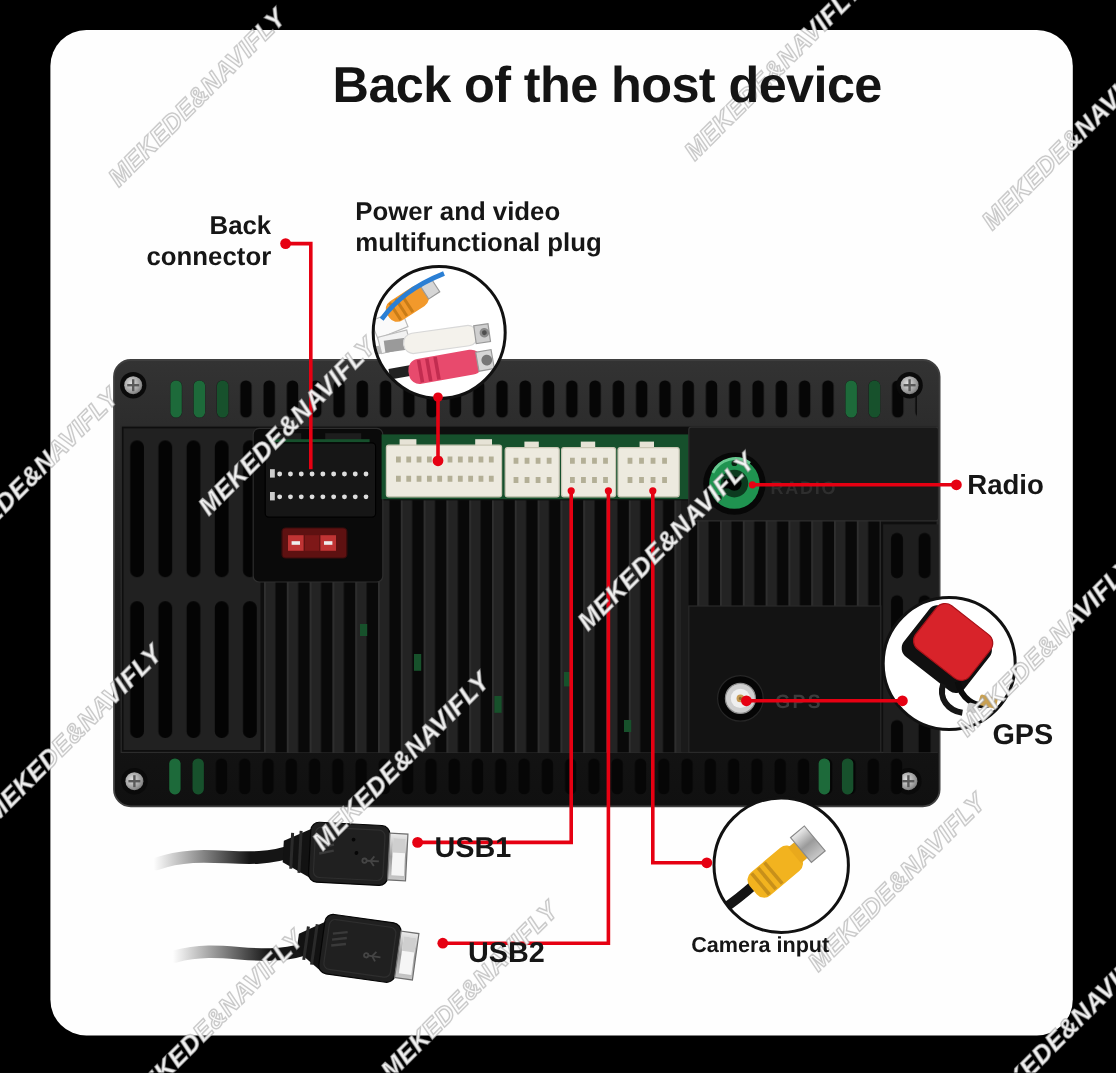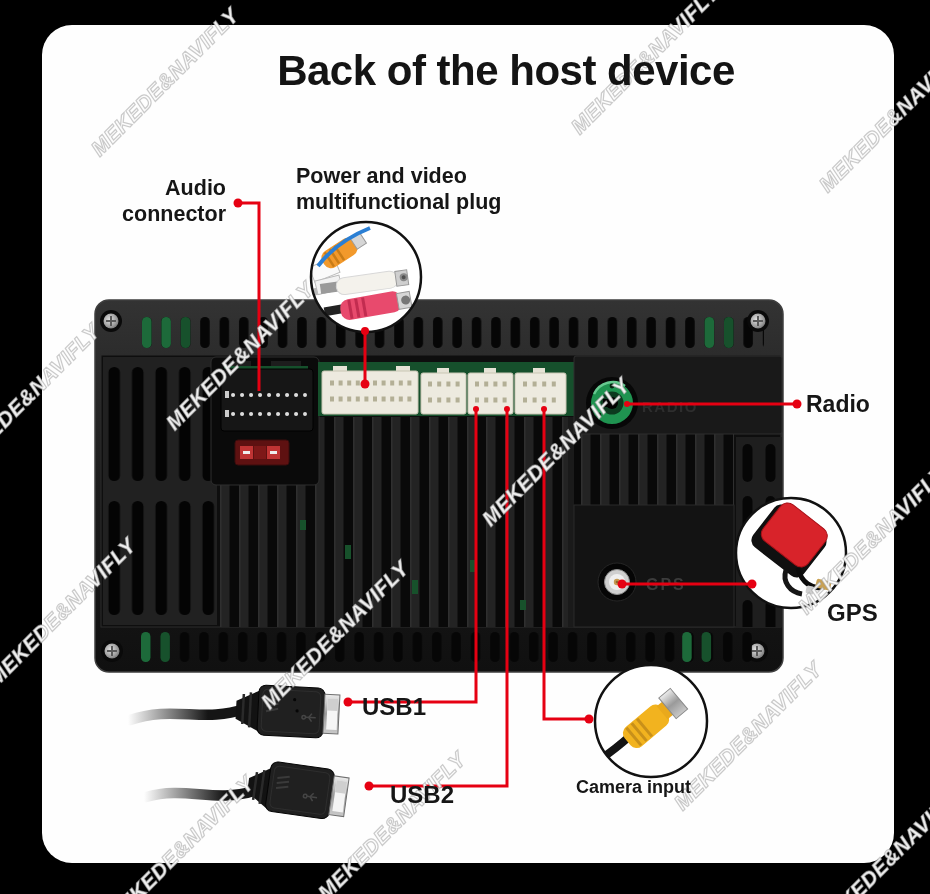--- a/index.html
+++ b/index.html
@@ -363,20 +363,20 @@
   <span class="wm" style="left:556px;top:452px">MEKEDE&amp;NAVIFLY</span>
   <span class="wm" style="left:872px;top:540px">MEKEDE&amp;NAVIFLY</span>
   <span class="wm" style="left:62px;top:612px">MEKEDE&amp;NAVIFLY</span>
   <span class="wm" style="left:335px;top:635px">MEKEDE&amp;NAVIFLY</span>
   <span class="wm" style="left:180px;top:850px">MEKEDE&amp;NAVIFLY</span>
   <span class="wm" style="left:392px;top:826px">MEKEDE&amp;NAVIFLY</span>
   <span class="wm" style="left:748px;top:736px">MEKEDE&amp;NAVIFLY</span>
   <span class="wm" style="left:890px;top:858px">MEKEDE&amp;NAVIFLY</span>
 
   <div id="page-title">Back of the host device</div>
-  <div id="lbl-power" class="lbl">Audio connector</div>
+  <div id="lbl-power" class="lbl">Back connector</div>
   <div id="lbl-av" class="lbl">Power and video multifunctional plug</div>
   <div id="lbl-radio" class="lbl">Radio</div>
   <div id="lbl-gps" class="lbl">GPS</div>
   <div id="lbl-usb1" class="lbl">USB1</div>
   <div id="lbl-usb2" class="lbl">USB2</div>
   <div id="lbl-camera" class="lbl">Camera input</div>
 </div>
 
 </body></html>

